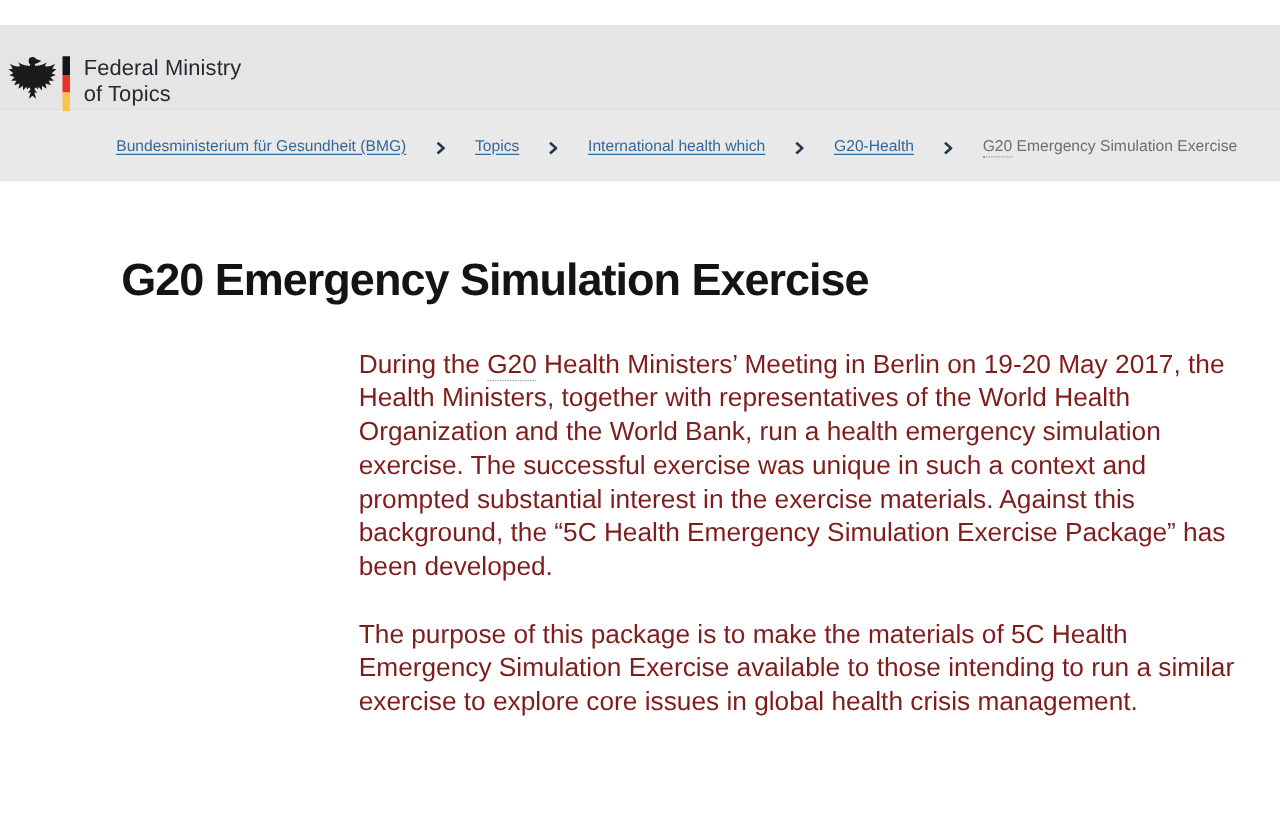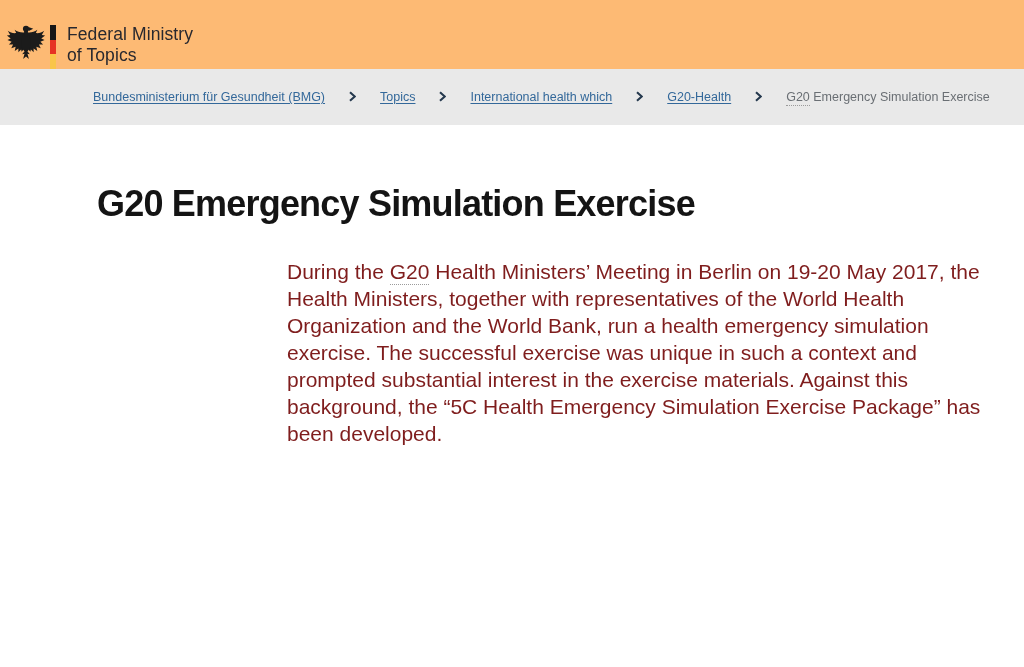--- a/index.html
+++ b/index.html
@@ -6,22 +6,23 @@
   html, body {
     width: 1024px; height: 667px;
     background: #ffffff;
     font-family: "Liberation Sans", "DejaVu Sans", sans-serif;
     overflow: hidden;
   }
 
   
   .site-header {
     height: 69px;
-    background: #fdba74;
+    background: #e5e5e5;
     position: relative;
+    margin-top: 20px;
   }
   .logo {
     position: absolute;
     left: 6px; top: 21px;
     display: flex;
     align-items: flex-start;
     cursor: pointer;
     text-decoration: none;
   }
   .eagle { width: 40px; height: 44px; margin-top: 1px; }
@@ -45,21 +46,21 @@
   
   .breadcrumb-bar {
     height: 56px;
     background: #e9e9e9;
     display: flex;
     align-items: center;
     padding-left: 93px;
   }
   .breadcrumb {
     display: flex;
-    align-items: flex-start;
+    align-items: flex-end;
     gap: 24px;
     font-size: 12.5px;
     color: #6a6f74;
     white-space: nowrap;
   }
   .crumb-link {
     color: #33689a;
     text-decoration: underline;
     text-underline-offset: 2px;
     cursor: pointer;
@@ -147,14 +148,15 @@
     </span>
     <span class="crumb-current"><span class="abbr-dotted">G20</span><span> Emergency Simulation Exercise</span></span>
   </div>
 </nav>
 
 <main>
   <h1 class="page-title">G20 Emergency Simulation Exercise</h1>
 
   <div class="article-body">
     <p><span>During the </span><span class="abbr-dotted">G20</span><span> Health Ministers’ Meeting in Berlin on 19-20 May 2017, the Health Ministers, together with representatives of the World Health Organization and the World Bank, run a health emergency simulation exercise. The successful exercise was unique in such a context and prompted substantial interest in the exercise materials. Against this background, the “5C Health Emergency Simulation Exercise Package” has been developed.</span></p>
+    <p>The purpose of this package is to make the materials of 5C Health Emergency Simulation Exercise available to those intending to run a similar exercise to explore core issues in global health crisis management.</p>
   </div>
 </main>
 
 </body></html>

